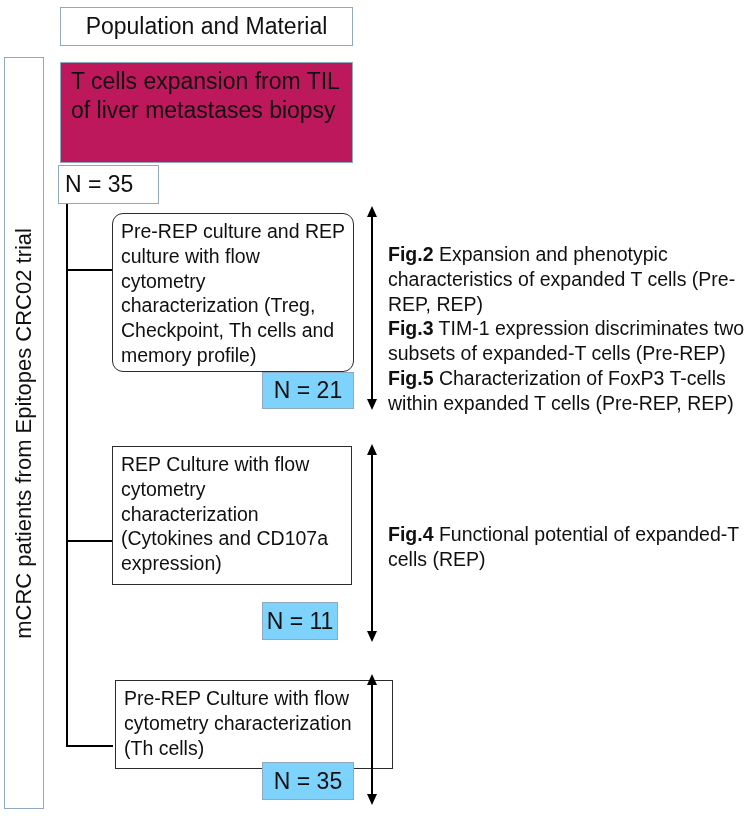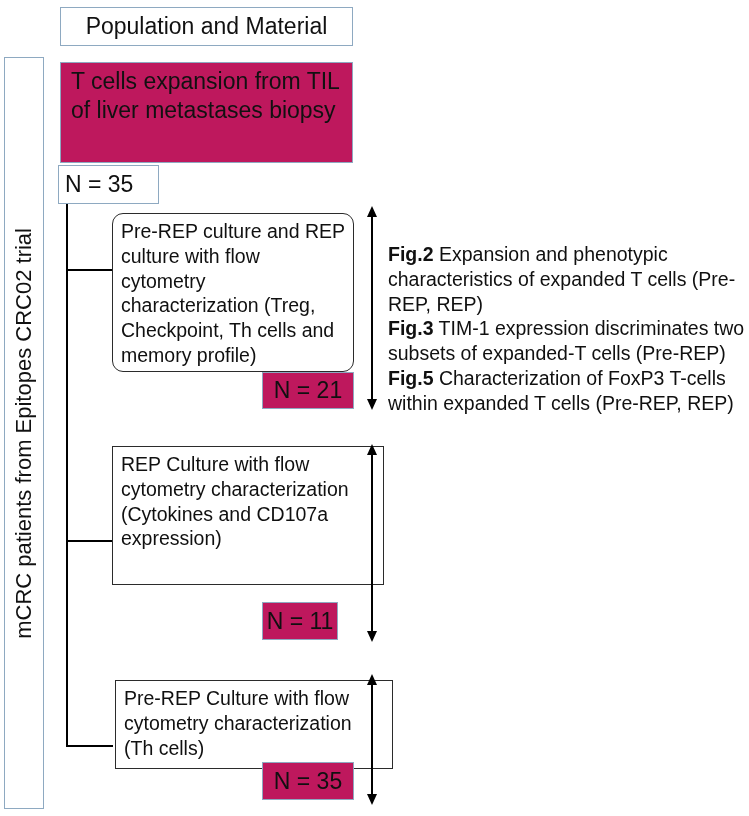--- a/index.html
+++ b/index.html
@@ -47,21 +47,21 @@
     background: #ffffff;
     box-sizing: border-box;
     font-size: 19.5px;
     color: #101010;
     line-height: 1.27;
     padding: 5px 8px 4px 8px;
   }
   .n-box {
     position: absolute;
     border: 1.5px solid #8EA9C1;
-    background: #be185d;
+    background: #7dd3fc;
     box-sizing: border-box;
     display: flex;
     align-items: center;
     justify-content: center;
     font-size: 23px;
     color: #101010;
   }
   .n-box-plain {
     position: absolute;
     border: 1.5px solid #8EA9C1;
@@ -178,33 +178,36 @@
     <div class="shaft"></div>
     <div class="head down"></div>
   </div>
 
   <div class="plan-text" style="left:388px; top:211px;margin-top:31px;">
     <span><b>Fig.2</b><span> Expansion and phenotypic characteristics of expanded T cells (Pre-REP, REP)</span></span><br>
     <span><b>Fig.3</b><span> TIM-1 expression discriminates two subsets of expanded-T cells (Pre-REP)</span></span><br>
     <span><b>Fig.5</b><span> Characterization of FoxP3 T-cells within expanded T cells (Pre-REP, REP)</span></span>
   </div>
 
-  <div class="content-box" style="left:112px; top:446px; width:272px; height:139px;">
+  <div class="content-box" style="left:112px; top:446px; width:240px; height:139px;">
     <span>REP Culture with flow cytometry characterization (Cytokines and CD107a expression)</span>
   </div>
   <div class="n-box" style="left:262px; top:602px; width:76px; height:38px;">
     <span>N = 11</span>
   </div>
 
   <div class="darrow" style="left:367px; top:444px; width:11px; height:198px;">
     <div class="head up"></div>
     <div class="shaft"></div>
     <div class="head down"></div>
   </div>
 
+  <div class="plan-text" style="left:388px; top:522px;">
+    <span><b>Fig.4</b><span> Functional potential of expanded-T cells (REP)</span></span>
+  </div>
 
   <div class="content-box" style="left:115px; top:680px; width:278px; height:89px;">
     <span>Pre-REP Culture with flow cytometry characterization (Th cells)</span>
   </div>
   <div class="n-box" style="left:262px; top:762px; width:92px; height:38px;">
     <span>N = 35</span>
   </div>
 
   <div class="darrow" style="left:367px; top:674px; width:11px; height:131px;">
     <div class="head up"></div>

